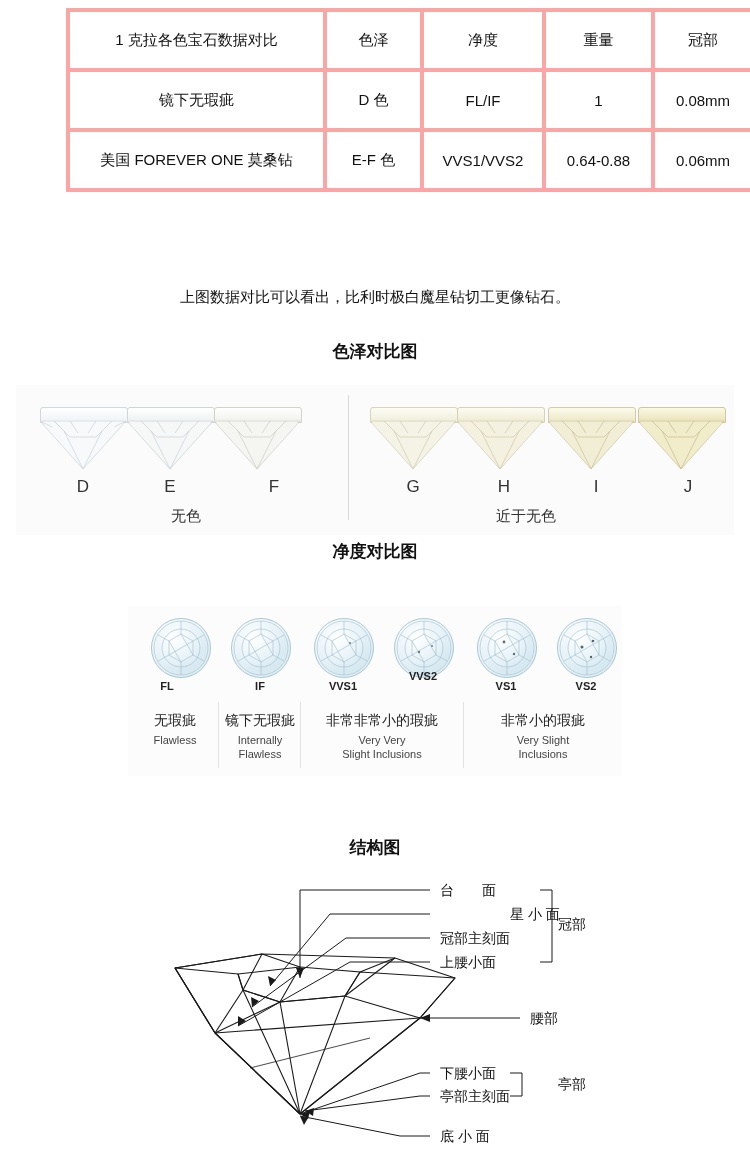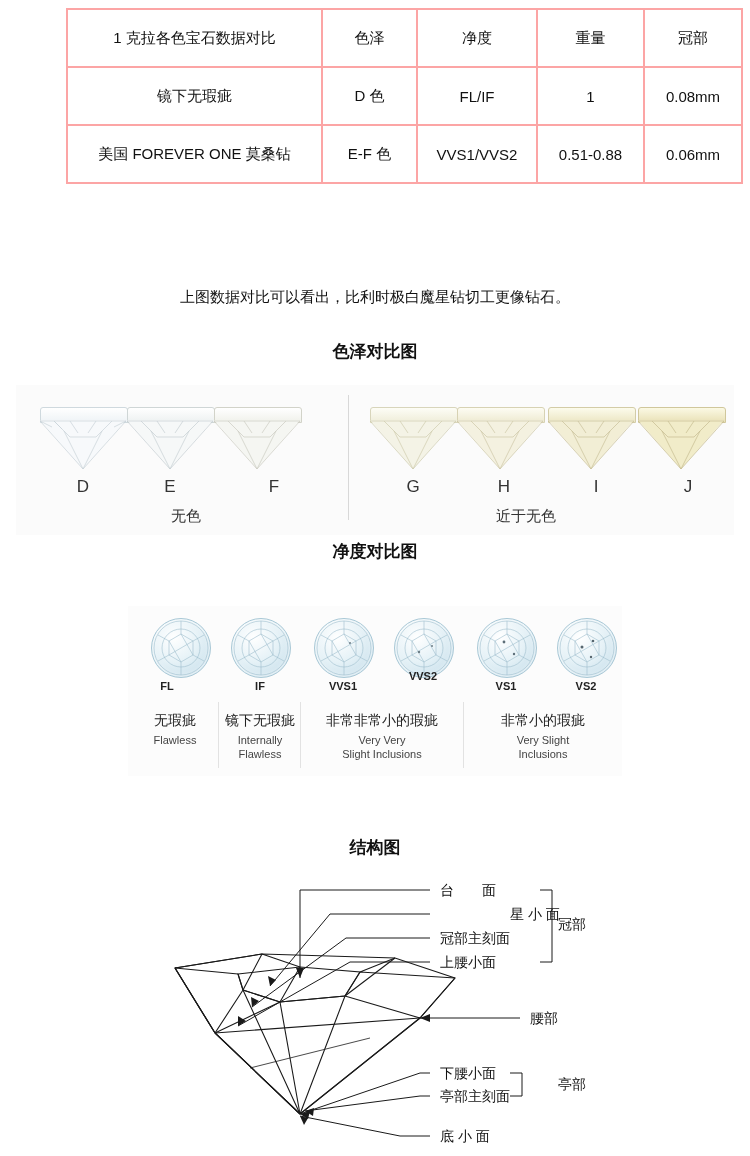--- a/index.html
+++ b/index.html
@@ -22,21 +22,21 @@
     left: 66px;
     top: 8px;
     width: 625px;
   }
   table.spec {
     border-collapse: collapse;
     width: 100%;
     table-layout: fixed;
   }
   table.spec td {
-    border: 2px solid #fca5a5;
+    border: 4px solid #fca5a5;
     text-align: center;
     vertical-align: middle;
     height: 52px;
     font-size: 15px;
     color: #111;
     padding: 2px 4px;
   }
   table.spec tr td:nth-child(1) { width: 245px; }
   table.spec tr td:nth-child(2) { width: 85px; }
   table.spec tr td:nth-child(3) { width: 110px; }
@@ -201,21 +201,21 @@
       <td>镜下无瑕疵</td>
       <td>D 色</td>
       <td>FL/IF</td>
       <td>1</td>
       <td>0.08mm</td>
     </tr>
     <tr>
       <td>美国 FOREVER ONE 莫桑钻</td>
       <td>E-F 色</td>
       <td>VVS1/VVS2</td>
-      <td>0.51-0.88</td>
+      <td>0.64-0.88</td>
       <td>0.06mm</td>
     </tr>
   </tbody>
     </table>
 </div>
 
 <div class="table-note">上图数据对比可以看出，比利时极白魔星钻切工更像钻石。</div>
 
 <div class="section-title" id="title-color">色泽对比图</div>
 

